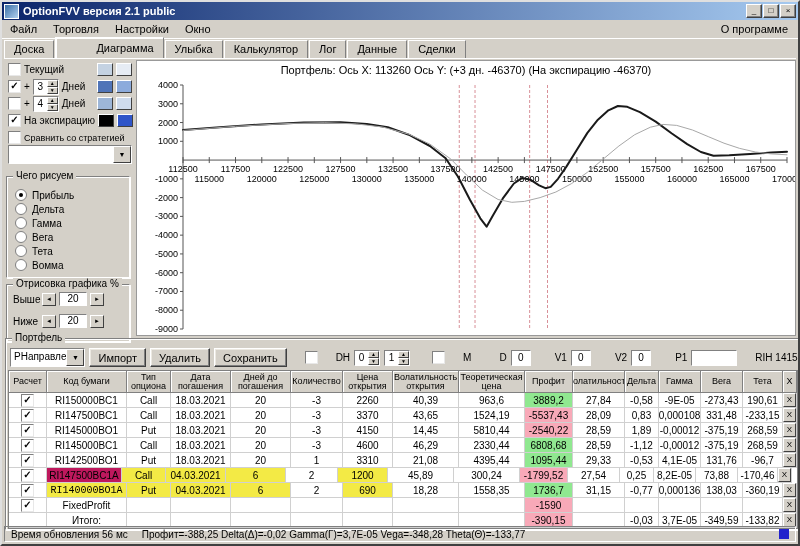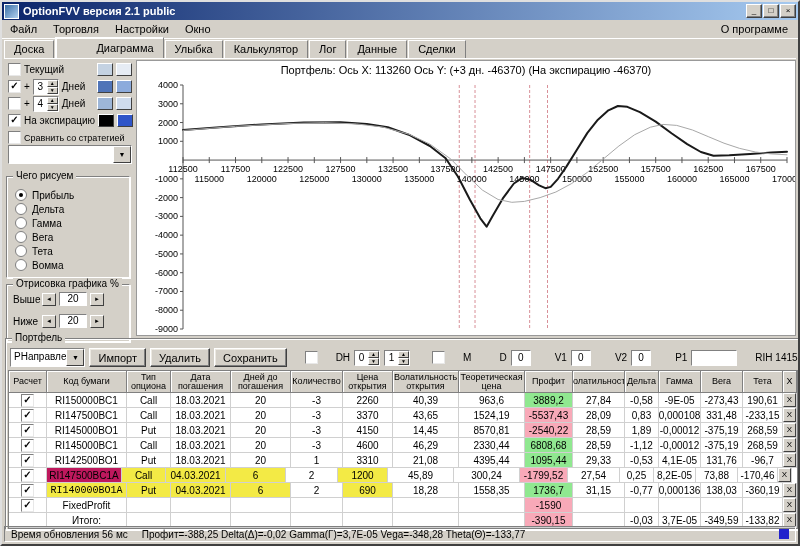--- a/index.html
+++ b/index.html
@@ -389,21 +389,21 @@
         <div class="td" style="width: 38px;">
           <span class="cb">✓</span>
         </div>
         <div class="td" style="width: 80px;">RI145000BO1</div>
         <div class="td" style="width: 44px;">Put</div>
         <div class="td" style="width: 60px;">18.03.2021</div>
         <div class="td" style="width: 60px;">20</div>
         <div class="td" style="width: 52px;">-3</div>
         <div class="td" style="width: 50px; text-align: right;">4150</div>
         <div class="td" style="width: 66px;">14,45</div>
-        <div class="td" style="width: 66px;">8570,81</div>
+        <div class="td" style="width: 66px;">5810,44</div>
         <div class="td" style="width: 48px; background: rgb(248, 169, 184);">-2540,22</div>
         <div class="td" style="width: 52px;">28,59</div>
         <div class="td" style="width: 34px;">1,89</div>
         <div class="td" style="width: 42px;">-0,00012</div>
         <div class="td" style="width: 42px;">-375,19</div>
         <div class="td" style="width: 40px;">268,59</div>
         <div class="td" style="width: 14px;">
           <span class="delx">X</span>
         </div>
       </div>

